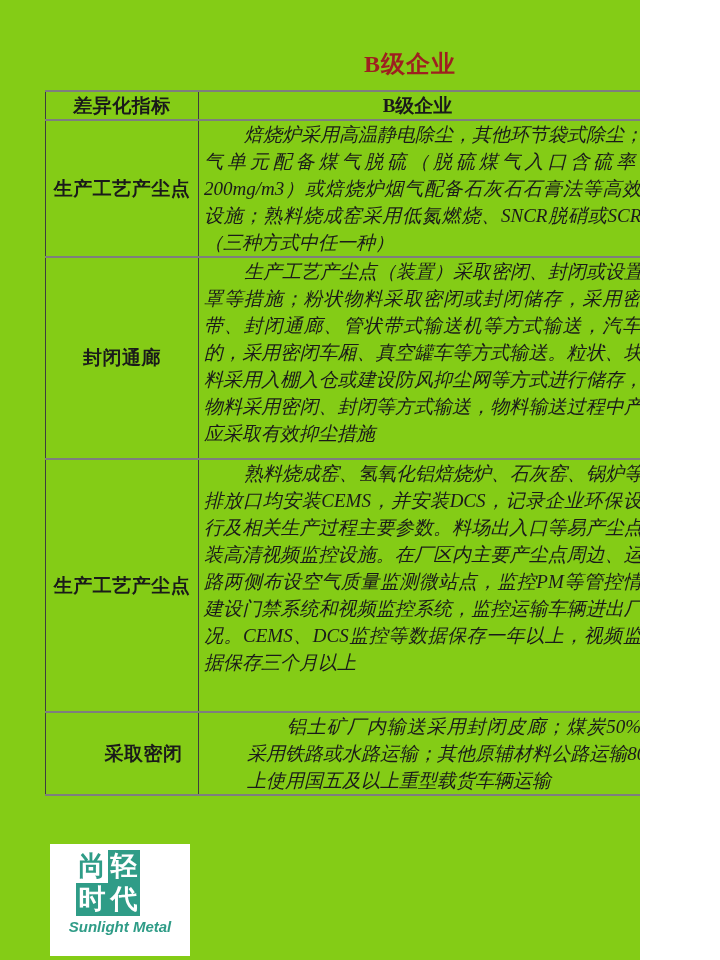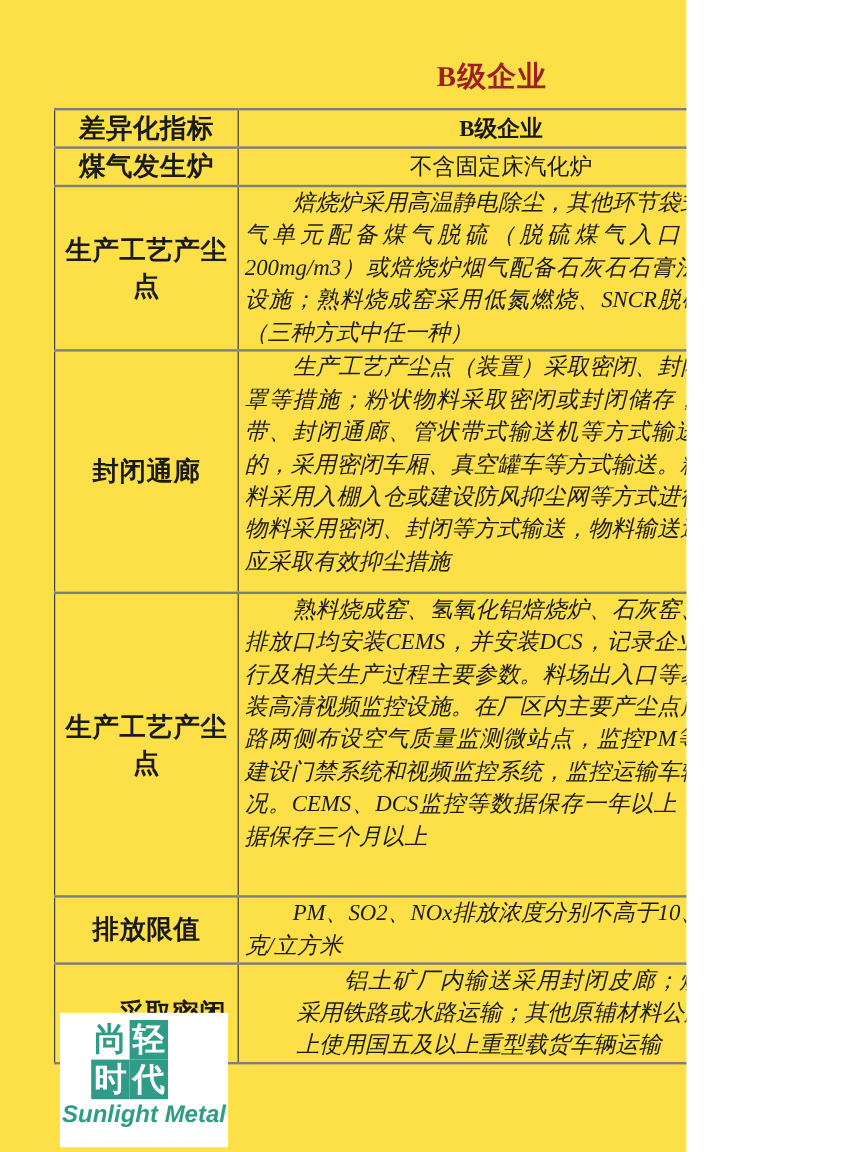--- a/index.html
+++ b/index.html
@@ -4,22 +4,22 @@
 <style>
   :root{
     --title-red:#9e2020;
     --logo-green:#2f9c87;
     --h-border:#7e7e7e;
     --v-border:#3e3e3e;
   }
   html,body{margin:0;padding:0;background:#fff;}
   .page{
     position:relative;
-    width:572px;height:960px;
-    background:#fde047;
+    width:640px;height:960px;
+    background:#84cc16;
     overflow:hidden;
     font-family:"Liberation Serif","DejaVu Serif",serif;
     color:#1a1a1a;
   }
   .title{
     position:absolute;
     left:90px;top:48px;width:640px;
     margin:0;
     text-align:center;
     font-size:24px;
@@ -39,21 +39,21 @@
   table.spec th,table.spec td{
     border-left:1px solid var(--v-border);
     border-right:1px solid var(--v-border);
     border-top:2px solid var(--h-border);
     border-bottom:2px solid var(--h-border);
     padding:0 5px;
     box-sizing:border-box;
   }
   th.label,td.label{
     font-weight:bold;
-    font-size:22px;
+    font-size:19px;
     text-align:center;
     vertical-align:middle;
     letter-spacing:0.5px;
   }
   td.content,th.content{
     font-size:19px;
     line-height:27px;
     vertical-align:middle;
   }
   .center{
@@ -101,21 +101,21 @@
   }
   .lg-outline{color:var(--logo-green);background:#fff;}
   .lg-solid{color:#fff;background:var(--logo-green);}
   .logo-text{
     position:absolute;
     left:0px;top:74px;width:140px;
     text-align:center;
     font-family:"Liberation Sans","DejaVu Sans",sans-serif;
     font-style:italic;
     font-weight:bold;
-    font-size:20px;
+    font-size:15px;
     color:var(--logo-green);
     white-space:nowrap;
   }
 </style>
 </head>
 <body>
 
 <div class="page">
 
   <h1 class="title">B级企业</h1>
@@ -123,39 +123,31 @@
   <table class="spec">
     <colgroup>
         <col class="c1">
         <col class="c2">
       </colgroup>
     <tbody>
         <tr class="h-row">
       <th class="label">差异化指标</th>
       <th class="content center">B级企业</th>
     </tr>
-    <tr class="r0">
-      <td class="label">煤气发生炉</td>
-      <td class="content center">不含固定床汽化炉</td>
-    </tr>
     <tr class="r1">
       <td class="label">生产工艺产尘点</td>
       <td class="content para">焙烧炉采用高温静电除尘，其他环节袋式除尘；煤制气单元配备煤气脱硫（脱硫煤气入口含硫率低于200mg/m3）或焙烧炉烟气配备石灰石石膏法等高效脱硫设施；熟料烧成窑采用低氮燃烧、SNCR脱硝或SCR脱硝（三种方式中任一种）</td>
     </tr>
     <tr class="r2">
       <td class="label">封闭通廊</td>
       <td class="content para">生产工艺产尘点（装置）采取密闭、封闭或设置集气罩等措施；粉状物料采取密闭或封闭储存，采用密闭皮带、封闭通廊、管状带式输送机等方式输送，汽车运输的，采用密闭车厢、真空罐车等方式输送。粒状、块状物料采用入棚入仓或建设防风抑尘网等方式进行储存，粒状物料采用密闭、封闭等方式输送，物料输送过程中产尘点应采取有效抑尘措施</td>
     </tr>
     <tr class="r3">
       <td class="label">生产工艺产尘点</td>
       <td class="content para pad-top">熟料烧成窑、氢氧化铝焙烧炉、石灰窑、锅炉等主要排放口均安装CEMS，并安装DCS，记录企业环保设施运行及相关生产过程主要参数。料场出入口等易产尘点，安装高清视频监控设施。在厂区内主要产尘点周边、运输道路两侧布设空气质量监测微站点，监控PM等管控情况。建设门禁系统和视频监控系统，监控运输车辆进出厂区情况。CEMS、DCS监控等数据保存一年以上，视频监控数据保存三个月以上</td>
-    </tr>
-    <tr class="r4">
-      <td class="label">排放限值</td>
-      <td class="content para">PM、SO2、NOx排放浓度分别不高于10、100、100毫克/立方米</td>
     </tr>
     <tr class="r5">
       <td class="label">采取密闭</td>
       <td class="content para">铝土矿厂内输送采用封闭皮廊；煤炭50%以上采用铁路或水路运输；其他原辅材料公路运输80%以上使用国五及以上重型载货车辆运输</td>
     </tr>
   </tbody>
     </table>
 
   <div class="logo">
     <div class="logo-grid">

